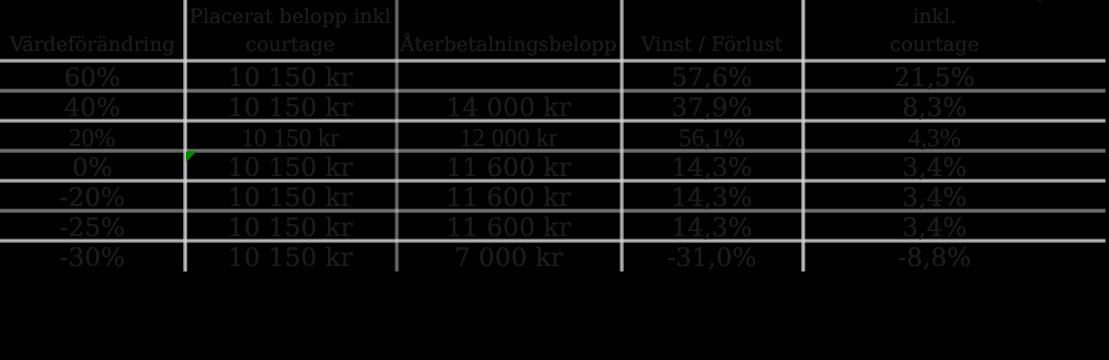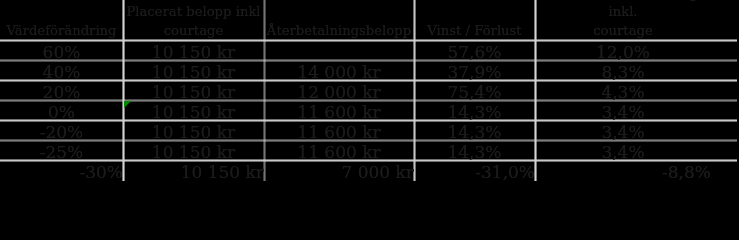--- a/index.html
+++ b/index.html
@@ -43,22 +43,22 @@
 
   
   .c0{left:0px;width:123px;}
   .c1{left:123px;width:141px;}
   .c2{left:264px;width:150px;}
   .c3{left:414px;width:121px;}
   .c4{left:535px;width:176px;}
 
   
   .body{height:19px;}
-  .r0{top:41px;} .r1{top:61px;} .r2{top:81px;} .r3{top:101px;}
-  .r4{top:121px;} .r5{top:141px;} .r6{top:161px;text-align:right;}
+  .r0{top:41px;} .r1{top:61px;} .r2{top:81px;font-family:Liberation Serif, serif;} .r3{top:101px;}
+  .r4{top:121px;} .r5{top:141px;} .r6{top:161px;}
 
   
   .marker{position:absolute;width:0;height:0;
     border-top:7px solid #018a01;border-right:7px solid transparent;}
 </style>
 </head>
 <body>
 
 <div id="sheet">
 
@@ -79,32 +79,32 @@
   <div class="cell hdr c1"><span class="txt">Placerat belopp inkl
 courtage</span></div>
   <div class="cell hdr c2"><span class="txt">Återbetalningsbelopp</span></div>
   <div class="cell hdr c3"><span class="txt">Vinst / Förlust</span></div>
   <div class="cell hdr c4"><span class="txt">Årseffektiv avkastning inkl.
 courtage</span></div>
 
   <div class="cell body r0 c0"><span class="txt">60%</span></div>
   <div class="cell body r0 c1"><span class="txt">10 150 kr</span></div>
   <div class="cell body r0 c3"><span class="txt">57,6%</span></div>
-  <div class="cell body r0 c4"><span class="txt">12,0%</span></div>
+  <div class="cell body r0 c4"><span class="txt">21,5%</span></div>
 
   <div class="cell body r1 c0"><span class="txt">40%</span></div>
   <div class="cell body r1 c1"><span class="txt">10 150 kr</span></div>
   <div class="cell body r1 c2"><span class="txt">14 000 kr</span></div>
   <div class="cell body r1 c3"><span class="txt">37,9%</span></div>
   <div class="cell body r1 c4"><span class="txt">8,3%</span></div>
 
   <div class="cell body r2 c0"><span class="txt">20%</span></div>
   <div class="cell body r2 c1"><span class="txt">10 150 kr</span></div>
   <div class="cell body r2 c2"><span class="txt">12 000 kr</span></div>
-  <div class="cell body r2 c3"><span class="txt">75,4%</span></div>
+  <div class="cell body r2 c3"><span class="txt">56,1%</span></div>
   <div class="cell body r2 c4"><span class="txt">4,3%</span></div>
 
   <div class="cell body r3 c0"><span class="txt">0%</span></div>
   <div class="cell body r3 c1"><span class="txt">10 150 kr</span></div>
   <div class="cell body r3 c2"><span class="txt">11 600 kr</span></div>
   <div class="cell body r3 c3"><span class="txt">14,3%</span></div>
   <div class="cell body r3 c4"><span class="txt">3,4%</span></div>
 
   <div class="cell body r4 c0"><span class="txt">-20%</span></div>
   <div class="cell body r4 c1"><span class="txt">10 150 kr</span></div>

